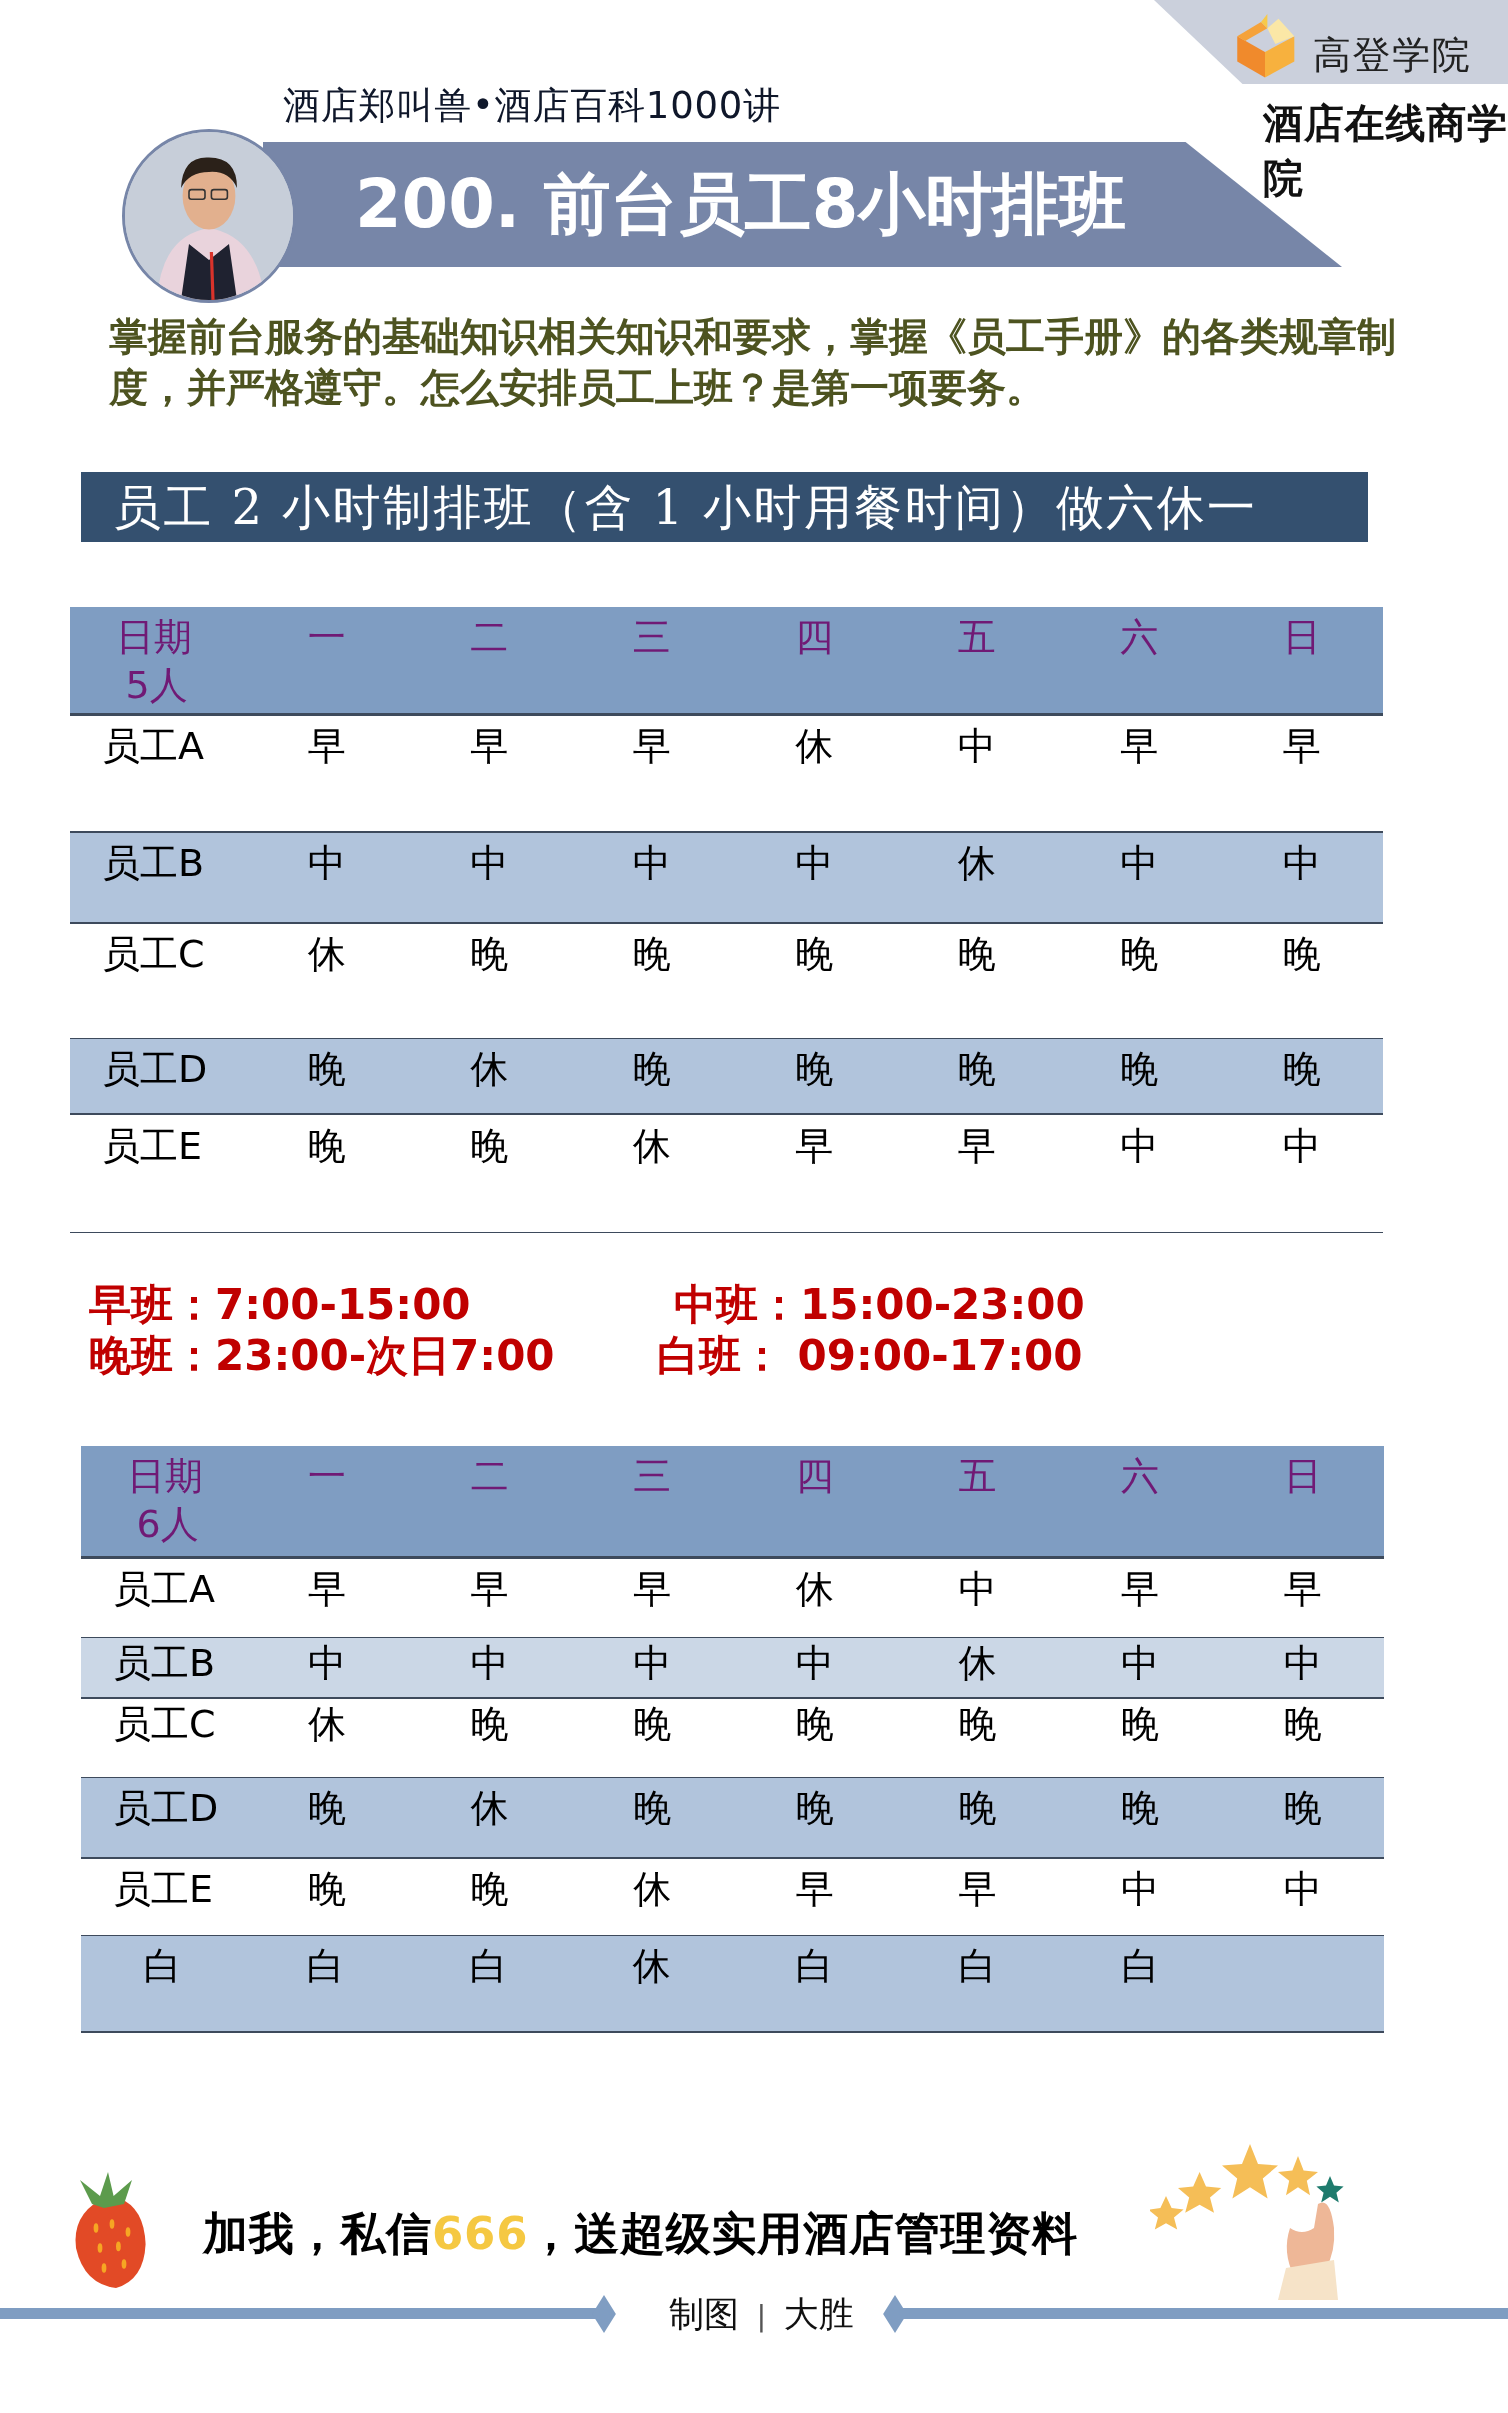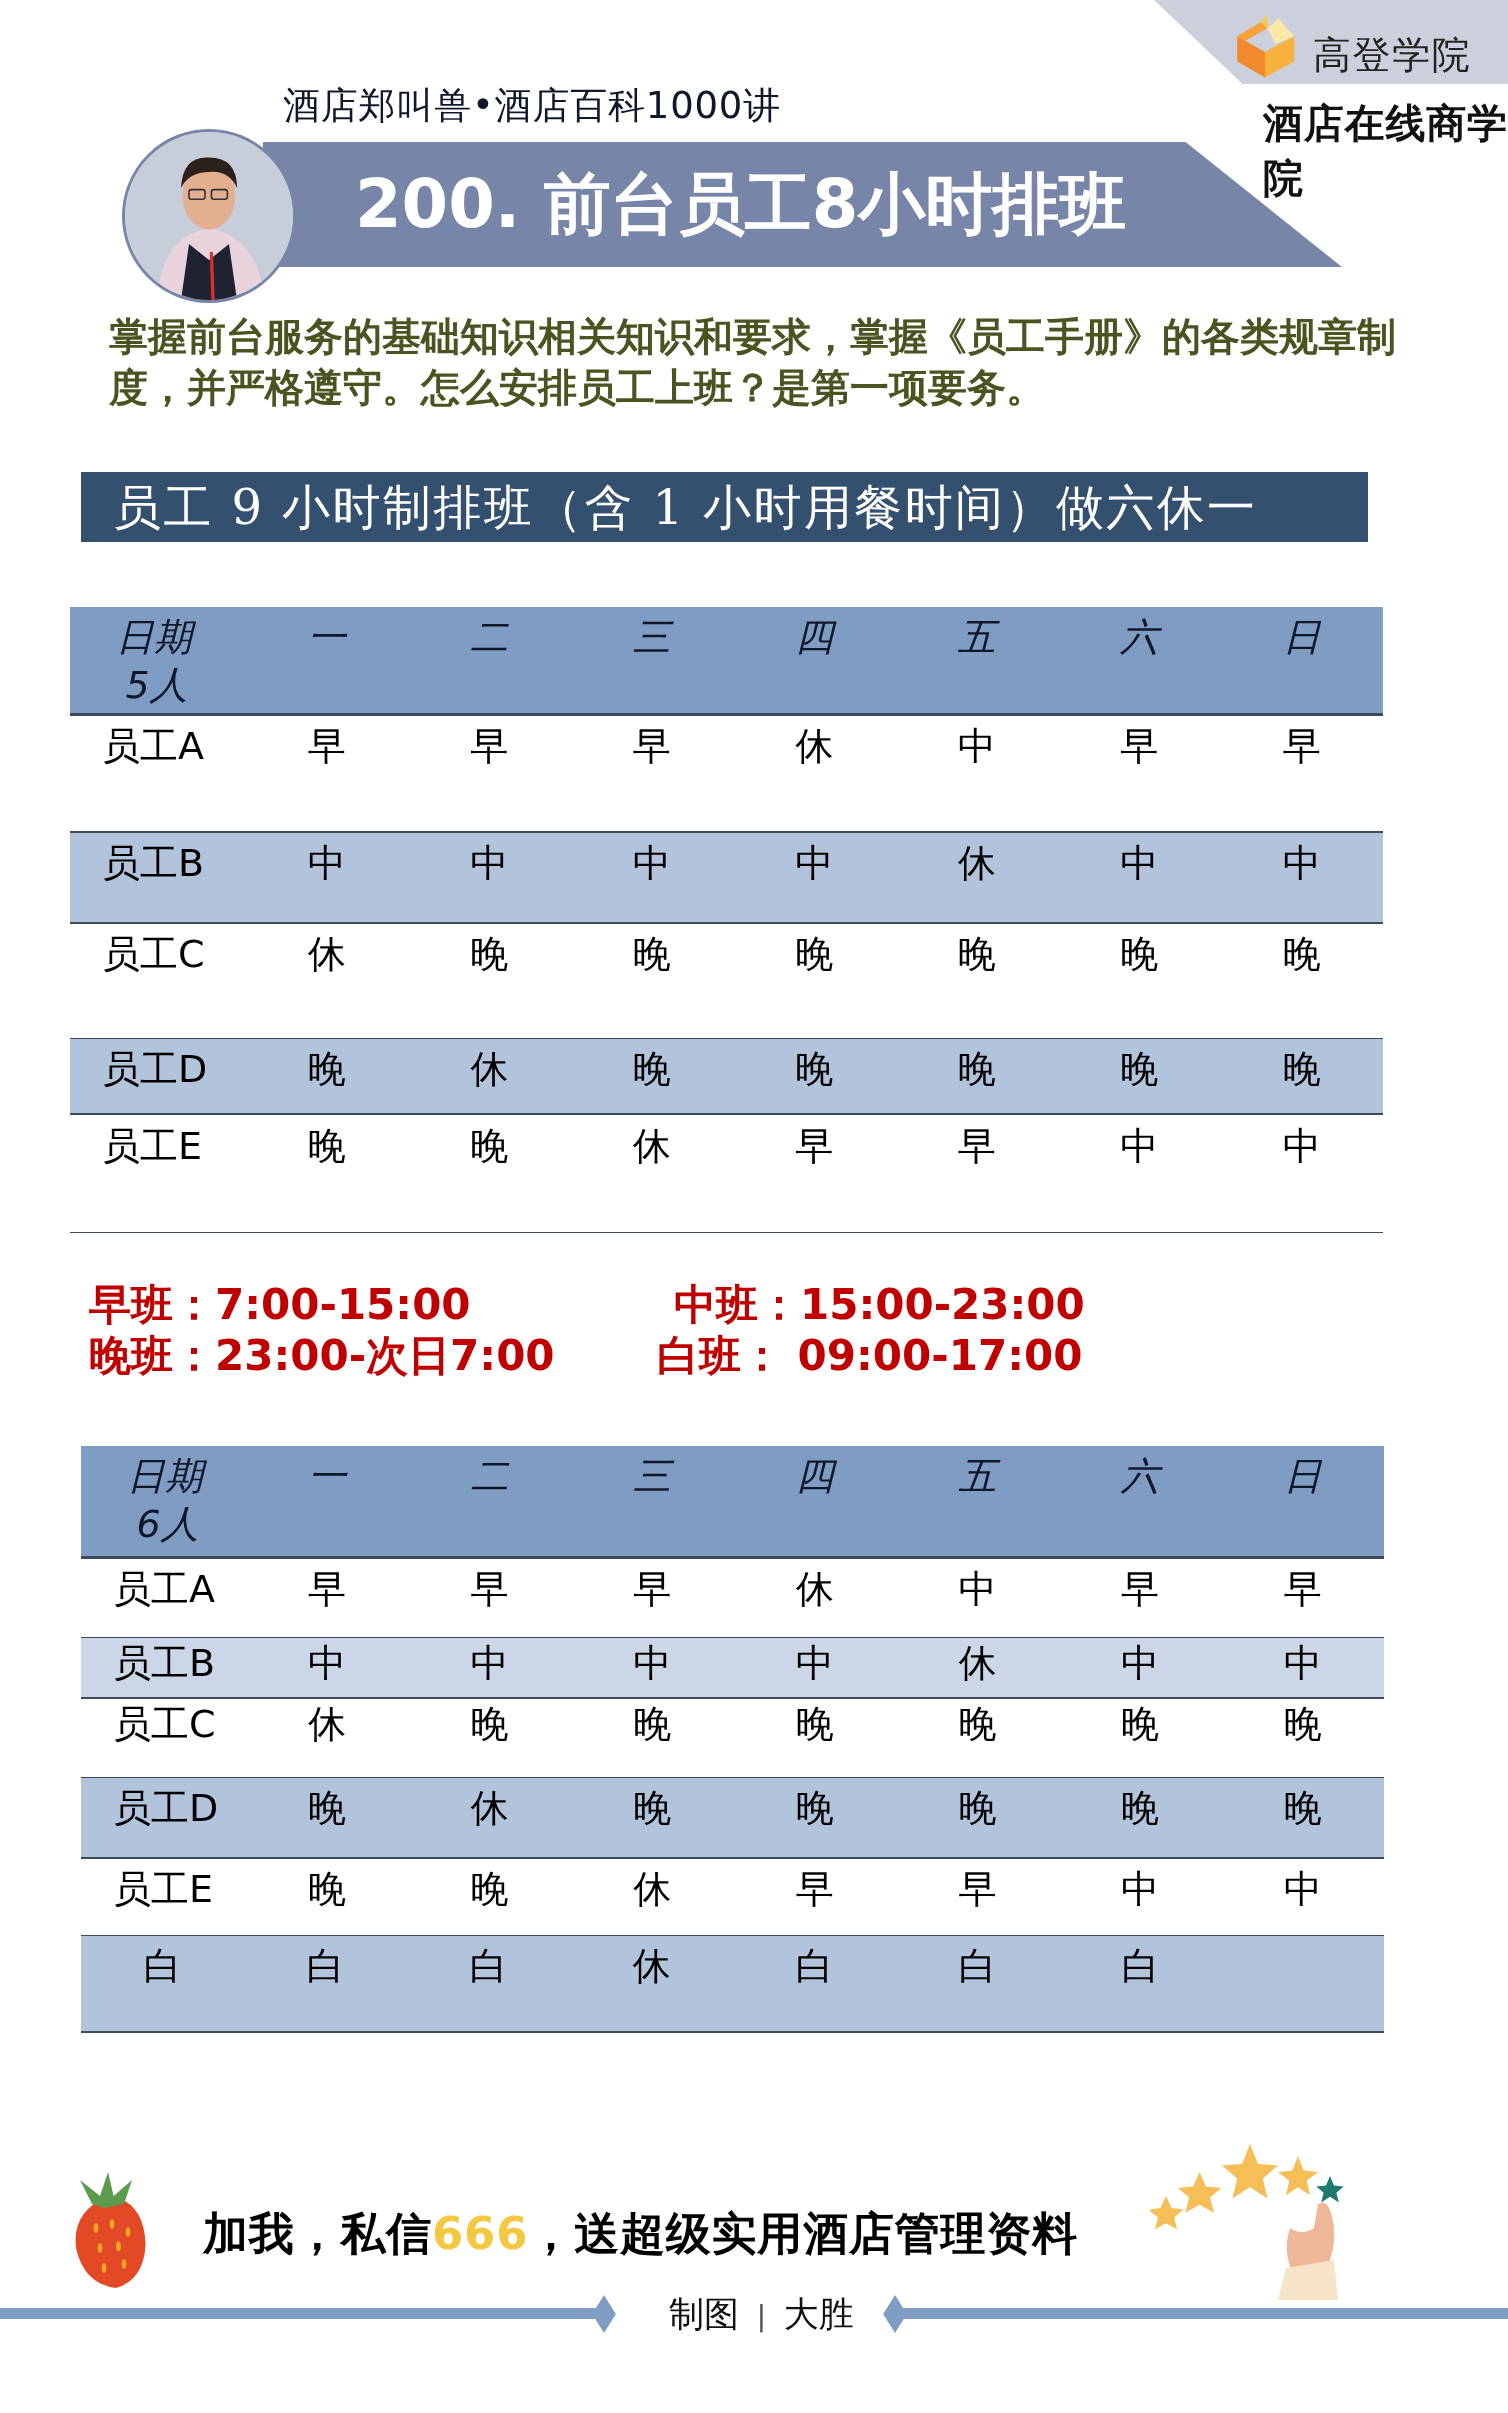--- a/index.html
+++ b/index.html
@@ -56,21 +56,21 @@
   .row.head { background:#7f9dc2; color:#ffffff; border-bottom:3.2px solid #3d4a5c; }
   .row.alt  { background:#b1c4dc; }
   .row.alt-light { background:#cbd7e6; }
   .row.line-bottom { border-bottom:2.4px solid #3d4a5c; }
   .row.line-bottom-thin { border-bottom:1.6px solid #3d4a5c; }
   .cell {
     font-size:38px; color:#000; text-align:center; padding-top:4.8px;
     width:163px; box-sizing:border-box;
   }
   .cell.first { width:176px; text-align:left; padding-left:32px; }
-  .head .cell { color:#0f172a;font-style:italic; }
+  .head .cell { color:#701a75; }
   .head .cell.first { padding-left:46px; line-height:48px; padding-top:6.4px; }
 
   .shifts { font-size:42px; font-weight:bold; color:#c00000; }
 
   .promo { left:203px; top:2204px; font-size:45px; font-weight:bold; color:#000; letter-spacing:0.8px; }
   .promo .hl { color:#f5c842; }
 
   .footer-line { height:11.2px; background:#7f9dc2; top:2308px; }
   .footer-credit { left:669px; top:2291px; font-size:35px; color:#111; }
 </style>
@@ -100,21 +100,21 @@
     <line x1="108" y1="150" x2="110" y2="210" stroke="#d9332b" stroke-width="4"></line>
     <ellipse cx="105" cy="80" rx="33" ry="42" fill="#e2b08e"></ellipse>
     <path d="M70 70 Q72 30 105 32 Q140 32 140 70 Q130 48 105 50 Q80 50 70 70 Z" fill="#2b2119"></path>
     <rect x="80" y="72" width="20" height="12" rx="3" fill="none" stroke="#333" stroke-width="2"></rect>
     <rect x="108" y="72" width="20" height="12" rx="3" fill="none" stroke="#333" stroke-width="2"></rect>
   </svg>
 </div>
 
 <div class="abs intro">掌握前台服务的基础知识相关知识和要求，掌握《员工手册》的各类规章制度，并严格遵守。怎么安排员工上班？是第一项要务。</div>
 
-<div class="abs section-banner">员工 9 小时制排班（含 1 小时用餐时间）做六休一</div>
+<div class="abs section-banner">员工 2 小时制排班（含 1 小时用餐时间）做六休一</div>
 
 <div class="tbl" style="left:70px; top:607px; width:1313px; height:627px;">
   <div class="row head" style="top:0; height:109px;">
     <div class="cell first">
       <div>日期</div>
       <div style="padding-left:9.6px">5人</div>
     </div>
     <div class="cell">一</div>
     <div class="cell">二</div>
     <div class="cell">三</div>

